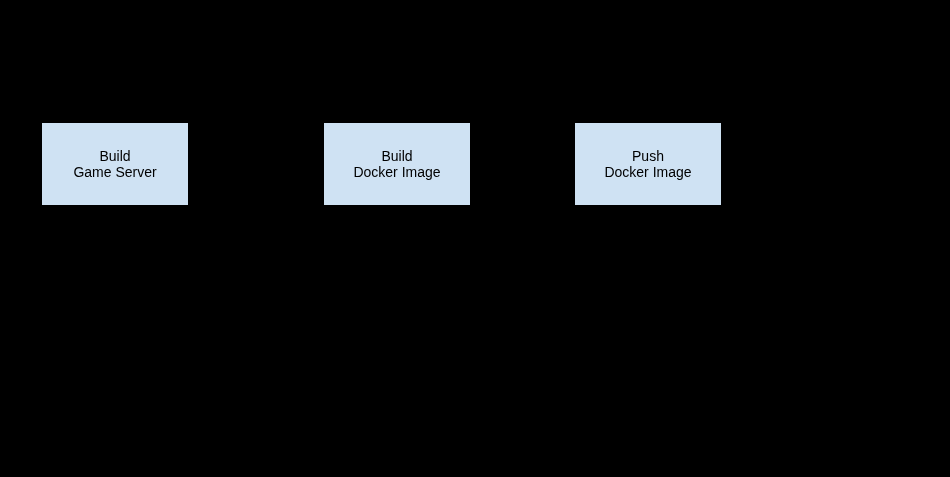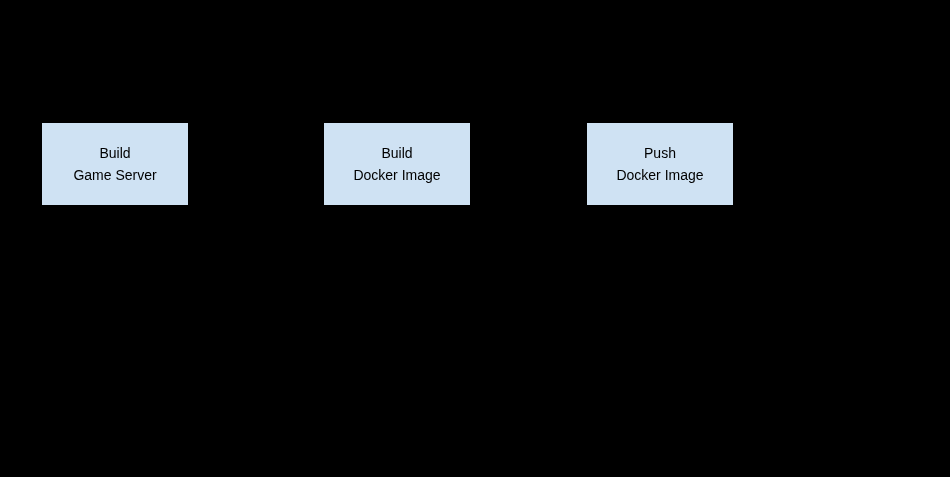--- a/index.html
+++ b/index.html
@@ -21,27 +21,27 @@
     position: absolute;
     width: 148px;
     height: 84px;
     box-sizing: border-box;
     border: 1px solid #000000;
     display: flex;
     align-items: center;
     justify-content: center;
     text-align: center;
     font-size: 14px;
-    line-height: 22px;
+    line-height: 16px;
     white-space: pre-line;
     top: 122px;
   }
   .node-1 { left: 41px; }
   .node-2 { left: 323px; }
-  .node-3 { left: 586px; }
+  .node-3 { left: 574px; }
 </style>
 </head>
 <body>
 
 <div class="canvas" style="background-color: rgb(0, 0, 0);">
 
   <div class="node node-1" style="background-color: rgb(207, 226, 243); border-color: rgb(0, 0, 0); color: rgb(0, 0, 0);">
     <span>Build
 Game Server</span>
   </div>

